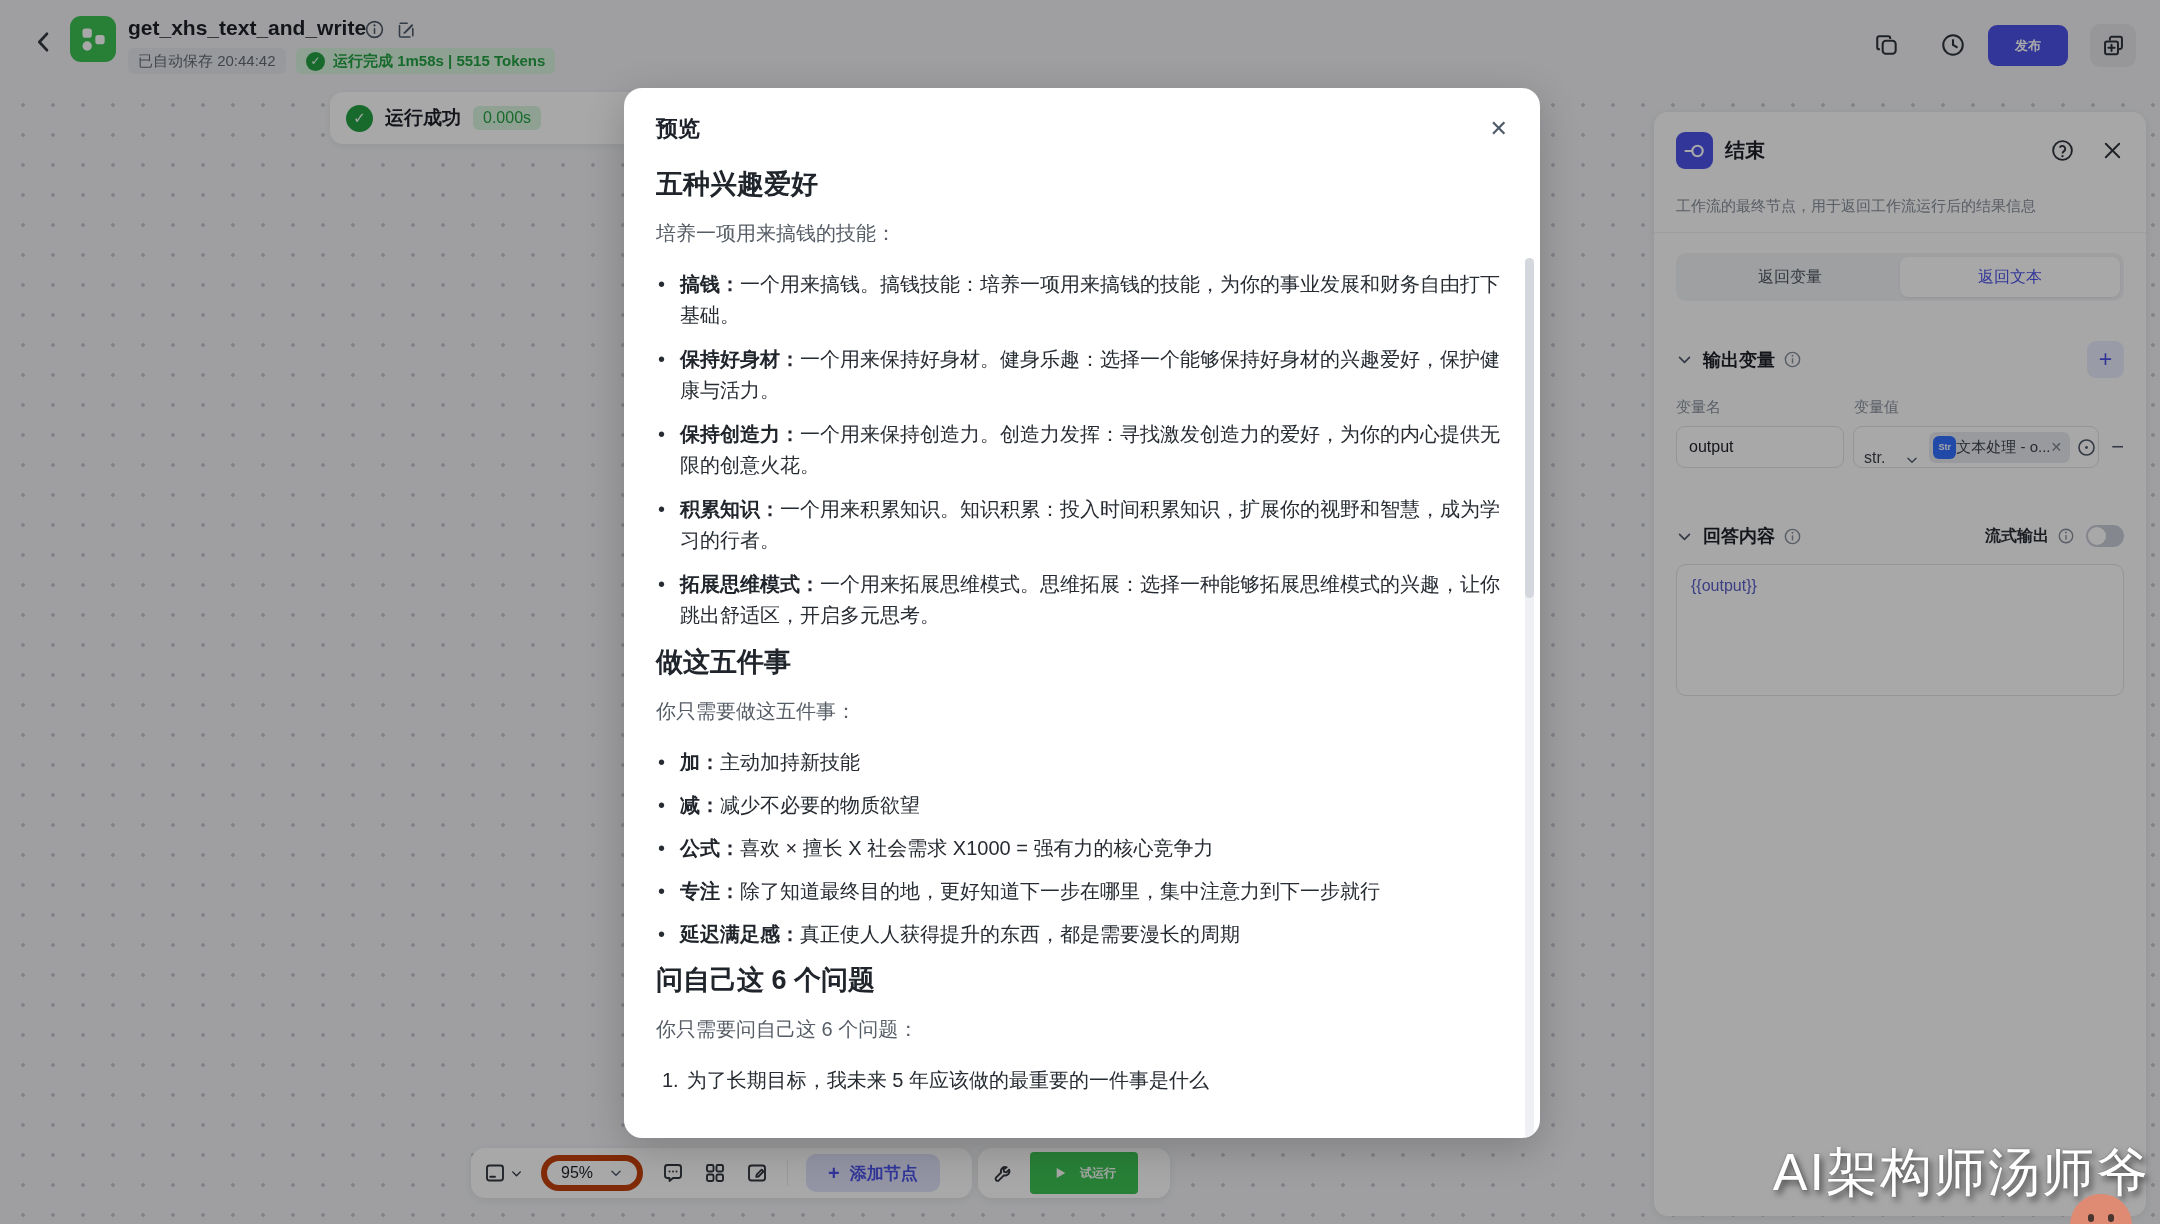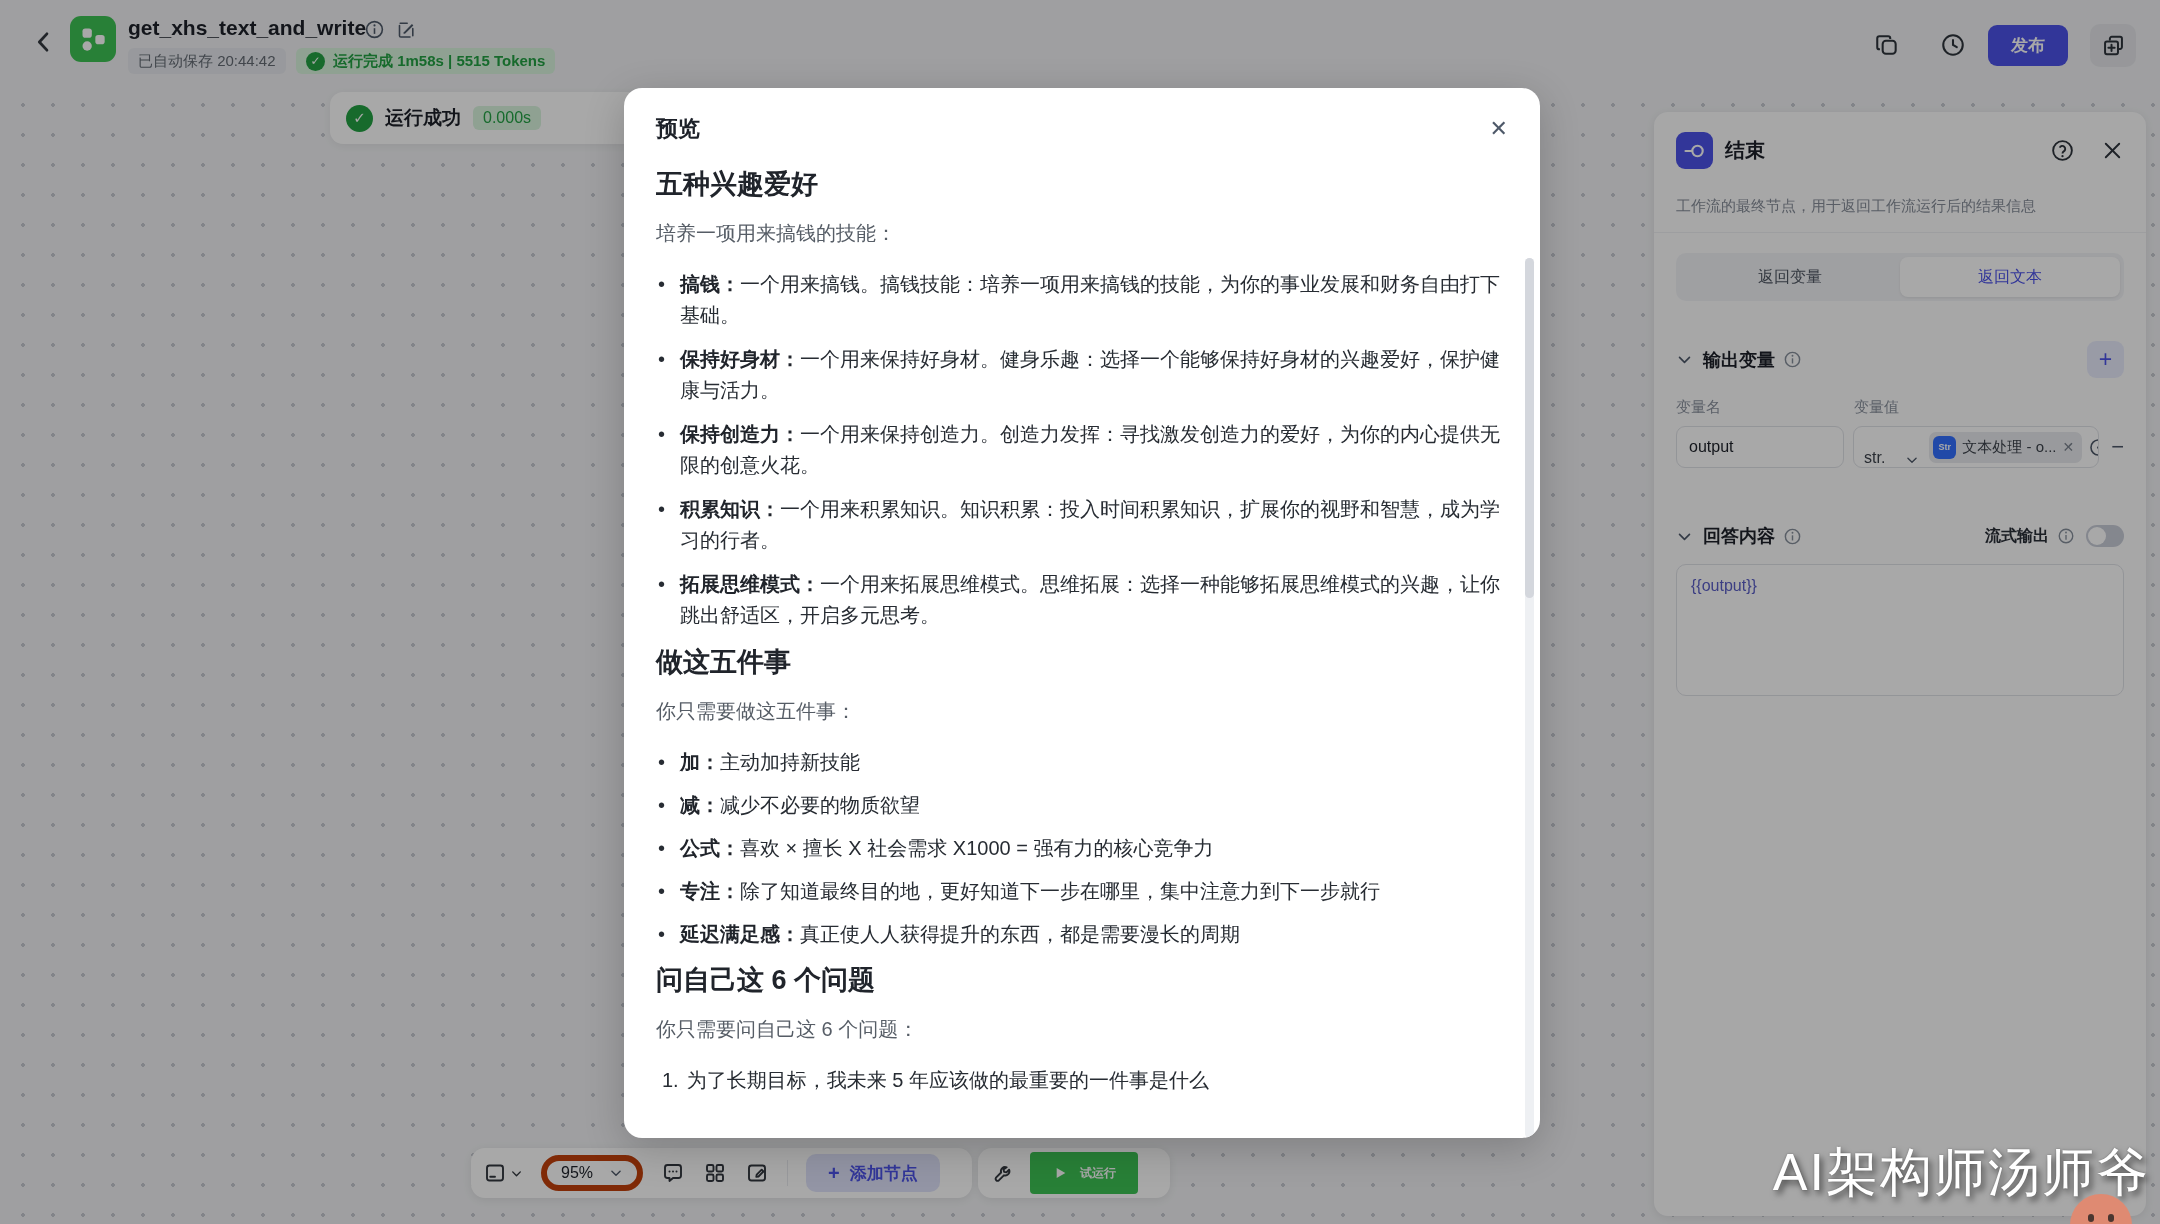--- a/index.html
+++ b/index.html
@@ -22,21 +22,21 @@
   #title-info { left:364px; } #title-edit { left:396px; }
   .badge { position:absolute; top:48px; height:26px; border-radius:6px; display:flex; align-items:center;
     font-size:15px; padding:0 10px; }
   #autosave-badge { left:128px; background:#e7e9ee; color:#646b74; }
   #runstat-badge { left:296px; background:#d9f4de; color:#23a244; gap:8px; font-weight:600; }
   .mini-check { width:19px; height:19px; border-radius:50%; background:#23a244; color:#fff; display:flex;
     align-items:center; justify-content:center; font-size:12px; font-weight:700; }
   .tb-ico { position:absolute; top:32px; width:26px; height:26px; color:#2e343c; cursor:pointer; }
   #copy-ico { left:1874px; } #history-ico { left:1940px; }
   #publish-btn { position:absolute; left:1988px; top:25px; width:80px; height:41px; border:none; border-radius:9px;
-    background:#4d53e8; color:#fff; font-size:17px; font-weight:600; cursor:pointer; font-family:inherit; }
+    background:#4d53e8; color:#fff; font-size:13px; font-weight:600; cursor:pointer; font-family:inherit; }
   #addpanel-btn { position:absolute; left:2090px; top:24px; width:46px; height:43px; border-radius:10px;
     background:#e5e6ea; display:flex; align-items:center; justify-content:center; color:#2e343c; cursor:pointer; }
 
   
   #run-success { position:absolute; left:330px; top:92px; width:370px; height:52px; background:#fff; border-radius:13px;
     z-index:1; display:flex; align-items:center; padding-left:16px; gap:12px; box-shadow:0 2px 8px rgba(0,0,0,.06); }
   .check-circle { width:27px; height:27px; border-radius:50%; background:#23a244; color:#fff; display:flex;
     align-items:center; justify-content:center; font-size:15px; font-weight:700; }
   #run-success .rs-label { font-size:19px; font-weight:700; color:#1d2129; }
   #run-success .rs-time { background:#d9f4de; color:#23a244; font-size:16px; border-radius:6px; padding:3px 10px; }
@@ -85,21 +85,21 @@
     font-size:23px; display:flex; align-items:center; justify-content:center; cursor:pointer; border:none; }
   .cols { display:flex; margin-top:20px; font-size:15px; color:#8a919d; }
   .cols .c1 { width:178px; } 
   .varrow { display:flex; align-items:center; margin-top:9px; }
   .var-input { width:168px; height:42px; border:1px solid #e0e2e7; border-radius:9px; background:#fff; padding:0 12px;
     font-size:16px; color:#1d2129; font-family:inherit; }
   .val-group { flex:1; height:42px; margin-left:9px; border:1px solid #e0e2e7; border-radius:9px; background:#fff;
     display:flex; align-items:center; overflow:hidden; }
   .type-dd { display:flex; align-items:flex-end; gap:20px; padding:0 10px; font-size:16px; color:#3d434c; height:100%;
     cursor:pointer; }
-  .ref-tag { display:flex; align-items:center; gap:6px; background:#e8eaee; border-radius:7px; height:31px; padding:0 8px 0 4px;
+  .ref-tag { display:flex; align-items:center; background:#e8eaee; border-radius:7px; height:31px; padding:0 8px 0 4px;
     font-size:15px; color:#3d434c; max-width:176px; }
   .str-ico { width:23px; height:23px; border-radius:6px; background:#3370ff; color:#fff; font-size:9px; font-weight:700;
     display:flex; align-items:center; justify-content:center; }
   .tag-x { color:#7a828e; font-size:14px; cursor:pointer; }
   .circ-dot { margin:0 8px 0 6px; color:#4e5969; cursor:pointer; display:flex; }
   .minus-ico { margin-left:12px; font-size:22px; color:#4e5969; cursor:pointer; }
   .ans-head { display:flex; align-items:center; margin-top:56px; }
   .stream-lbl { margin-left:auto; font-size:16px; font-weight:700; color:#2a2f38; }
   .toggle { width:38px; height:22px; border-radius:11px; background:#c9cdd8; margin-left:10px; position:relative; cursor:pointer; }
   .toggle .knob { position:absolute; left:2px; top:2px; width:18px; height:18px; border-radius:50%; background:#fff; }

